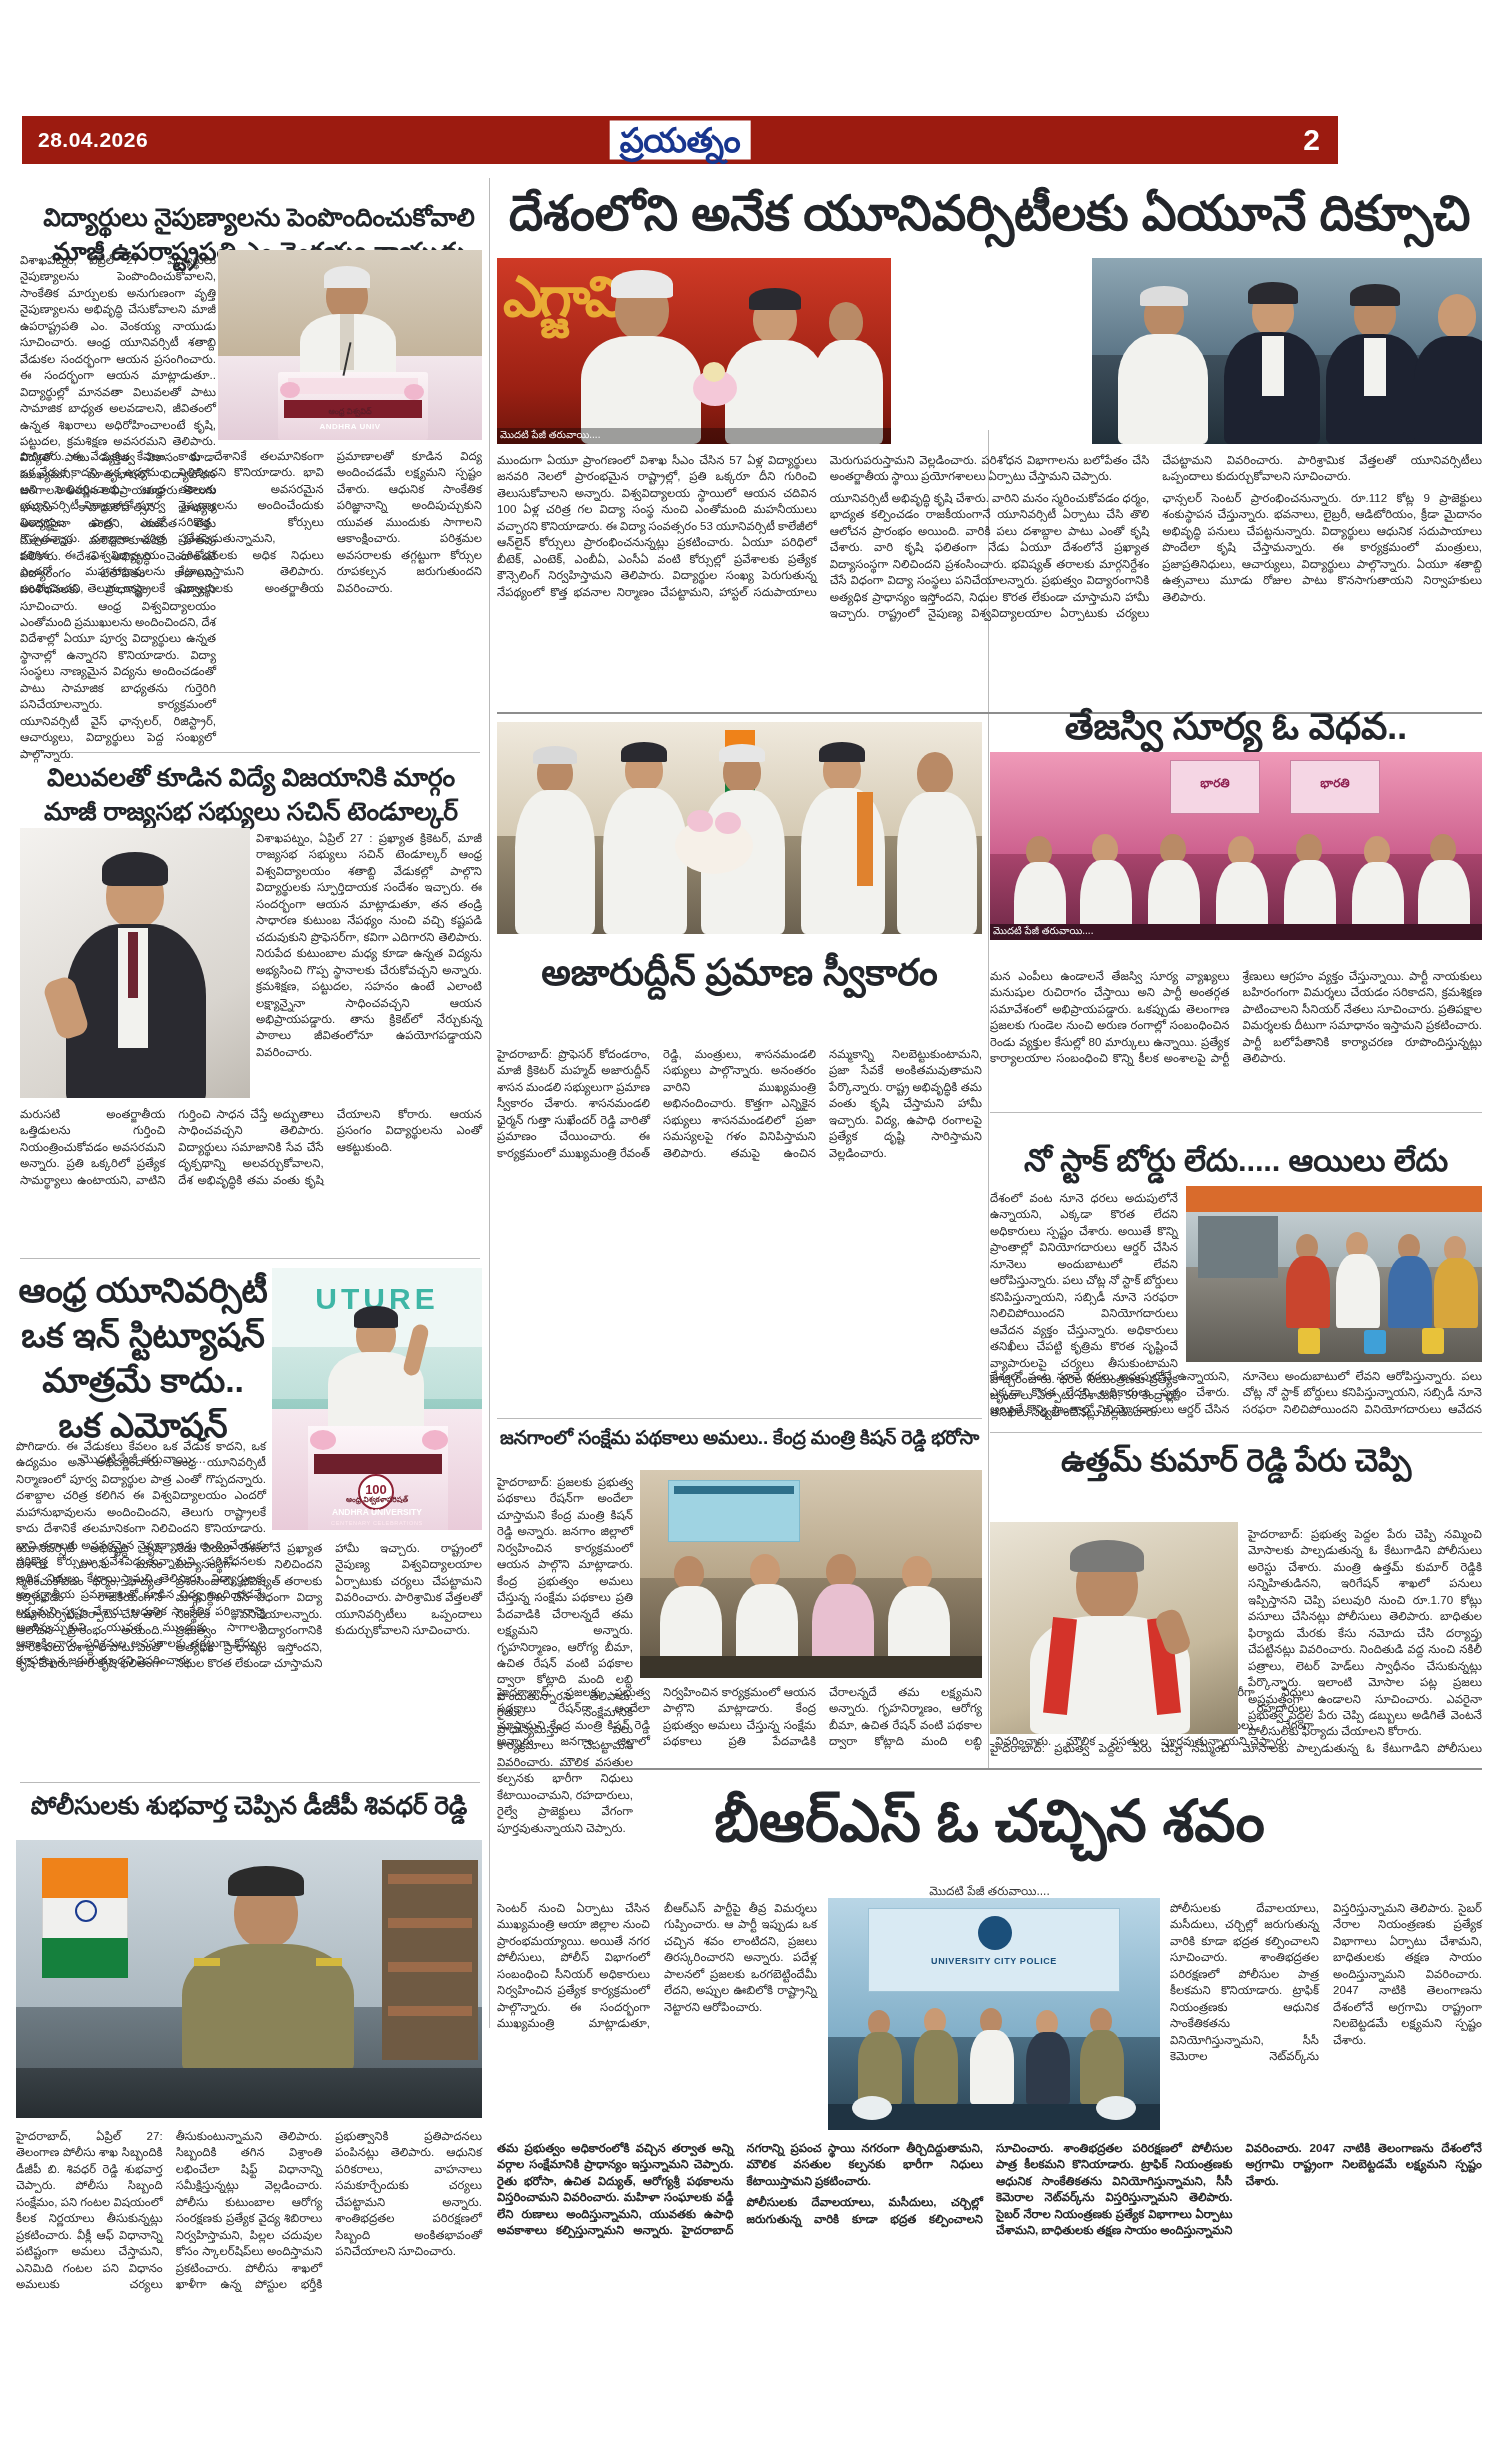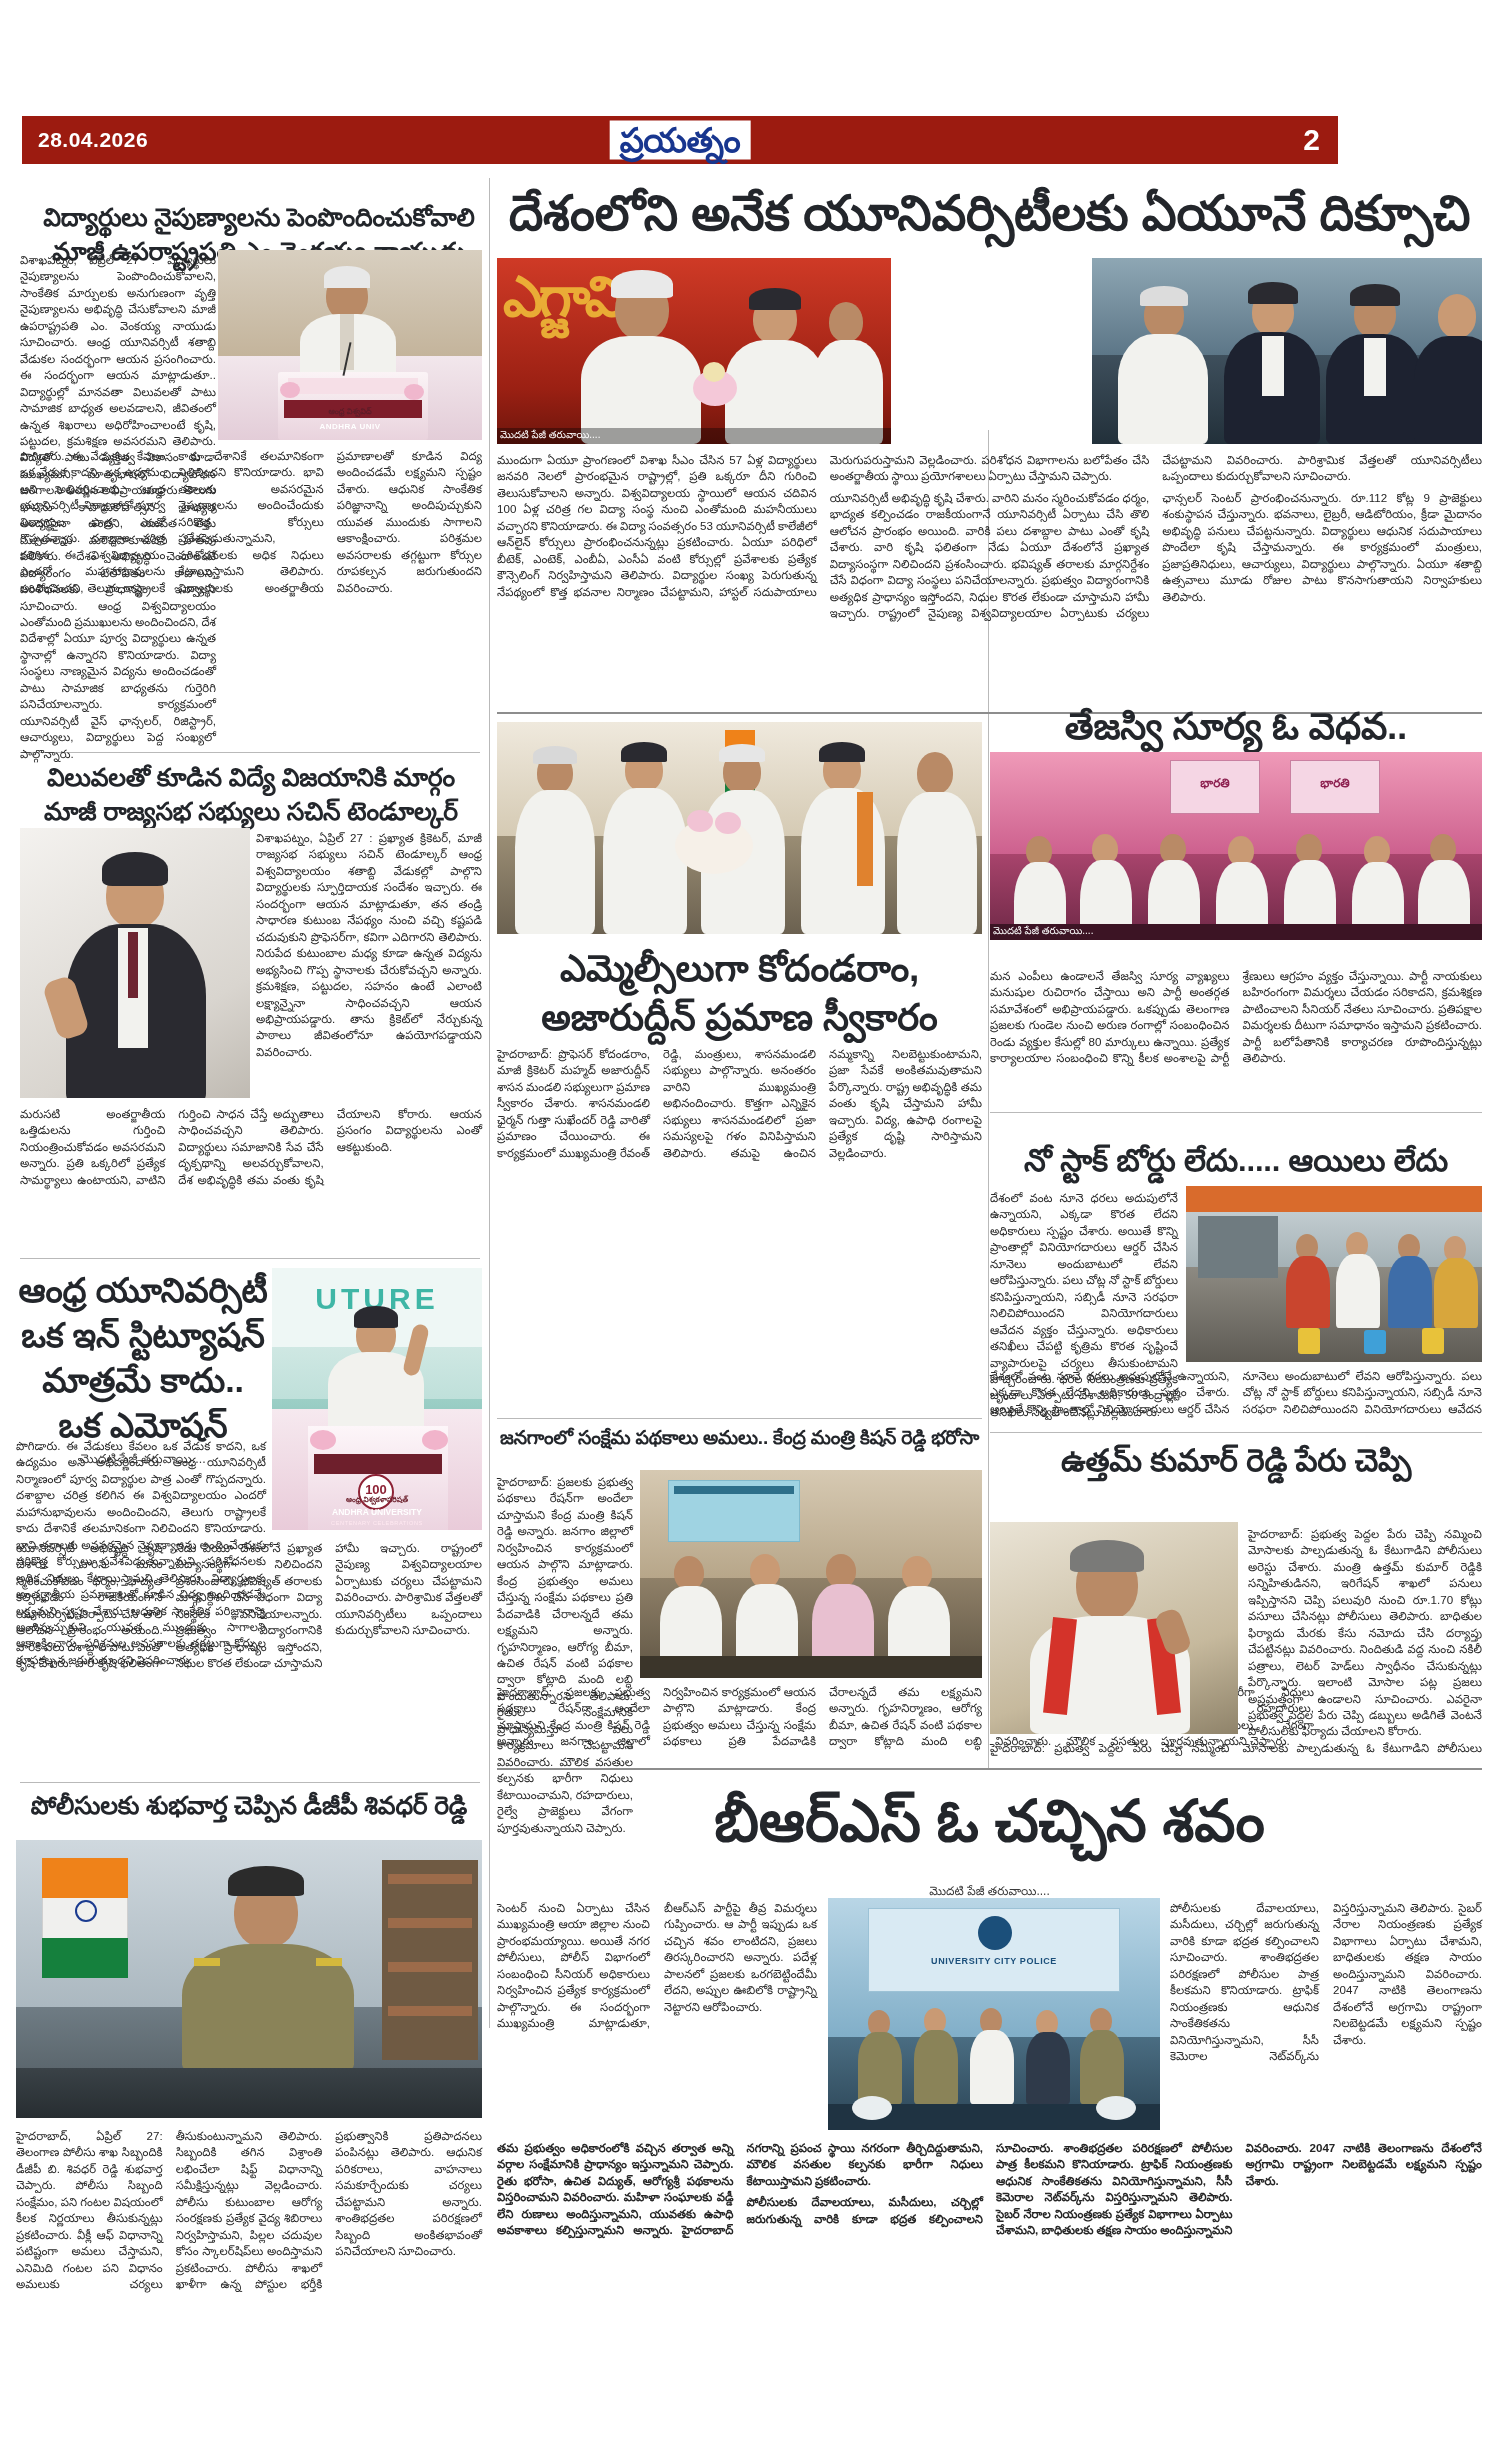--- a/index.html
+++ b/index.html
@@ -400,21 +400,20 @@
     <div class="person-head skin2" style="left:420px;top:30px;width:36px;height:42px;"></div>
     <div class="person-body white" style="left:400px;top:70px;width:80px;height:142px;"></div>
 
     <div class="blob" style="left:178px;top:96px;width:78px;height:56px;background:#f6f0e8;"></div>
     <div class="blob" style="left:190px;top:88px;width:26px;height:22px;background:#f1c3d4;"></div>
     <div class="blob" style="left:218px;top:90px;width:26px;height:22px;background:#f1c3d4;"></div>
   </div>
 </div>
 
 <div style="position:absolute; left:497px; top:946px; width:485px;">
-  <div class="hl hl-big">ఎమ్మెల్సీలుగా కోదండరాం,</div>
   <div class="hl hl-big" style="margin-top:4px;">అజారుద్దీన్ ప్రమాణ స్వీకారం</div>
 </div>
 
 <div class="body c3" style="position:absolute; left:497px; top:1046px; width:485px; height:356px;">
   <p>హైదరాబాద్: ప్రొఫెసర్ కోదండరాం, మాజీ క్రికెటర్ మహ్మద్ అజారుద్దీన్ శాసన మండలి సభ్యులుగా ప్రమాణ స్వీకారం చేశారు. శాసనమండలి ఛైర్మన్ గుత్తా సుఖేందర్ రెడ్డి వారితో ప్రమాణం చేయించారు. ఈ కార్యక్రమంలో ముఖ్యమంత్రి రేవంత్ రెడ్డి, మంత్రులు, శాసనమండలి సభ్యులు పాల్గొన్నారు. అనంతరం వారిని ముఖ్యమంత్రి అభినందించారు. కొత్తగా ఎన్నికైన సభ్యులు శాసనమండలిలో ప్రజా సమస్యలపై గళం వినిపిస్తామని తెలిపారు. తమపై ఉంచిన నమ్మకాన్ని నిలబెట్టుకుంటామని, ప్రజా సేవకే అంకితమవుతామని పేర్కొన్నారు. రాష్ట్ర అభివృద్ధికి తమ వంతు కృషి చేస్తామని హామీ ఇచ్చారు. విద్య, ఉపాధి రంగాలపై ప్రత్యేక దృష్టి సారిస్తామని వెల్లడించారు.</p>
 </div>
 
 <div style="position:absolute; left:497px; top:1426px; width:485px;">
   <div class="hl hl-mid" style="font-size:19px;">జనగాంలో సంక్షేమ పథకాలు అమలు.. కేంద్ర మంత్రి కిషన్ రెడ్డి భరోసా</div>
 </div>

